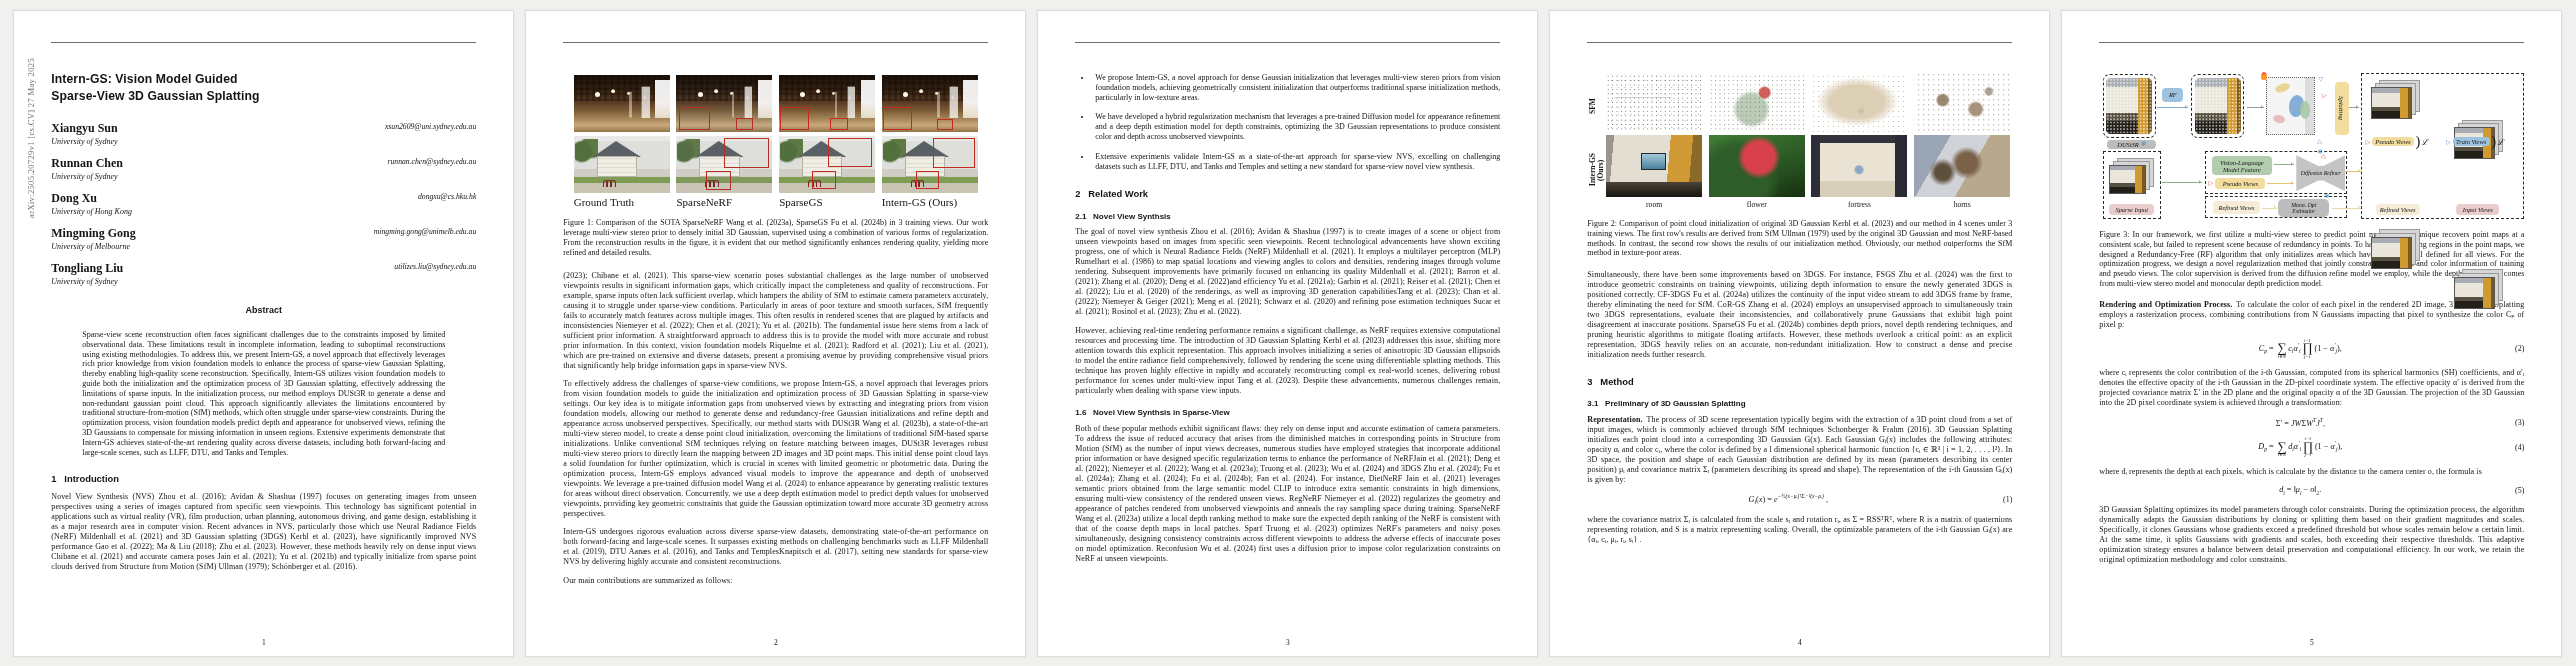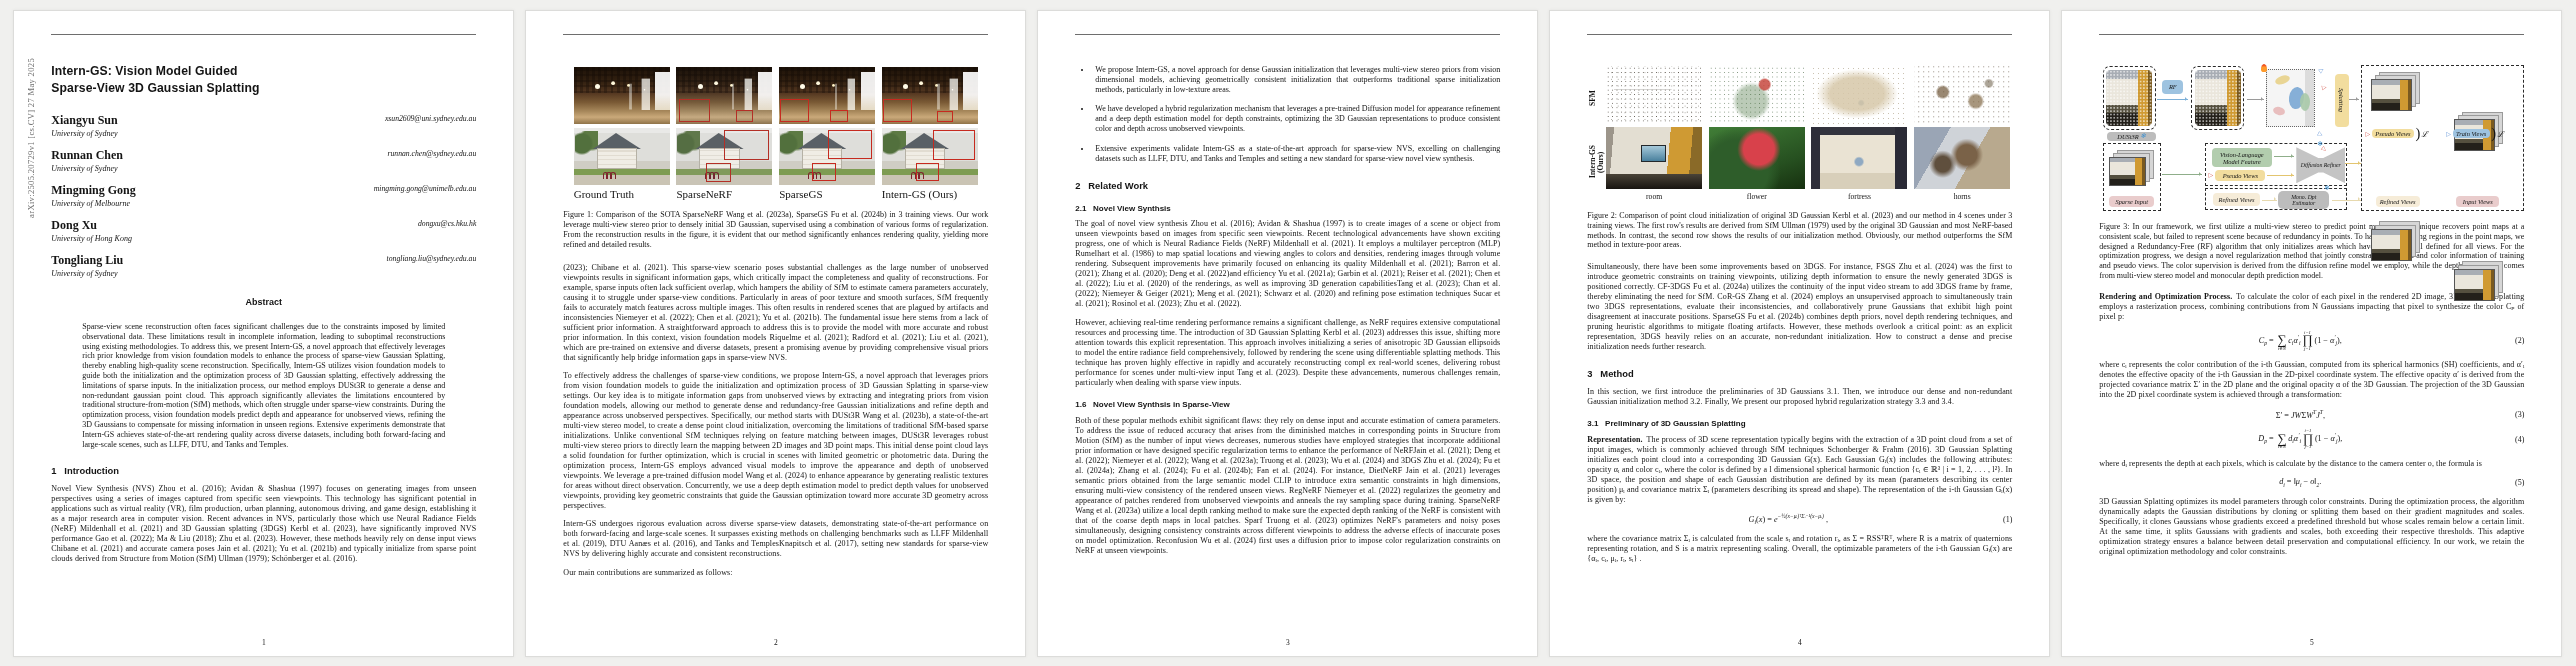--- a/index.html
+++ b/index.html
@@ -1,21 +1,21 @@
 <!DOCTYPE html>
 <html style="font-size:9px"><head>
 <meta charset="utf-8">
 <style>
   *{box-sizing:border-box;margin:0;padding:0}
   html,body{width:2576px;height:667px;overflow:hidden;background:#f0f0ee;}
   .canvas{width:2576px;height:667px;display:flex;gap:11px;padding:10px 13.3px;}
   .page{position:relative;width:501px;height:647px;background:#fff;border:0.6px solid #dcdcda;
         box-shadow:0 0 3.3px rgba(0,0,0,.06);overflow:hidden;flex:0 0 auto;
         font-family:"Liberation Serif","DejaVu Serif","DejaVu Sans",serif;color:#141414;}
-  .inner{padding:14px 37px 0;height:100%;}
+  .inner{padding:22px 37px 0;height:100%;}
   .toprule{border:none;border-top:0.9px solid #6e6e6e;margin-top:9px;}
   .title{font-family:"Liberation Sans","DejaVu Sans",sans-serif;font-weight:bold;font-size:12.2px;
          line-height:17px;margin-top:28px;white-space:pre-line;letter-spacing:0.1px;}
   .authors{margin-top:15.6px;}
   .au-row{display:flex;justify-content:space-between;margin-bottom:10px;}
   .au-name{font-weight:bold;font-size:12px;}
   .au-affil{font-style:italic;font-size:8px;margin-top:1.1px;}
   .au-email{font-style:italic;font-size:7.7px;padding-top:1.1px;}
   .abs-head{font-family:"Liberation Sans","DejaVu Sans",sans-serif;font-weight:bold;font-size:9px;
             text-align:center;margin:19px 0 9px;}
@@ -182,38 +182,38 @@
         </div>
         <div class="au-row">
           <div>
               <div class="au-name">Runnan Chen</div>
                <div class="au-affil">University of Sydney</div>
             </div>
           <div class="au-email">runnan.chen@sydney.edu.au</div>
         </div>
         <div class="au-row">
           <div>
+              <div class="au-name">Dong Xu</div>
+               <div class="au-affil">University of Hong Kong</div>
+            </div>
+          <div class="au-email">dongxu@cs.hku.hk</div>
+        </div>
+        <div class="au-row">
+          <div>
               <div class="au-name">Mingming Gong</div>
                <div class="au-affil">University of Melbourne</div>
             </div>
           <div class="au-email">mingming.gong@unimelb.edu.au</div>
-        </div>
-        <div class="au-row">
-          <div>
-              <div class="au-name">Dong Xu</div>
-               <div class="au-affil">University of Hong Kong</div>
-            </div>
-          <div class="au-email">dongxu@cs.hku.hk</div>
         </div>
         <div class="au-row">
           <div>
               <div class="au-name">Tongliang Liu</div>
                <div class="au-affil">University of Sydney</div>
             </div>
-          <div class="au-email">tongliang.liu@sydney.edu.au</div>
+          <div class="au-email">utilizes.liu@sydney.edu.au</div>
         </div>
       </div>
       <div class="abs-head">Abstract</div>
       <p class="abstract">Sparse-view scene reconstruction often faces significant challenges due to the constraints imposed by limited observational data. These limitations result in incomplete information, leading to suboptimal reconstructions using existing methodologies. To address this, we present Intern-GS, a novel approach that effectively leverages rich prior knowledge from vision foundation models to enhance the process of sparse-view Gaussian Splatting, thereby enabling high-quality scene reconstruction. Specifically, Intern-GS utilizes vision foundation models to guide both the initialization and the optimization process of 3D Gaussian splatting, effectively addressing the limitations of sparse inputs. In the initialization process, our method employs DUSt3R to generate a dense and non-redundant gaussian point cloud. This approach significantly alleviates the limitations encountered by traditional structure-from-motion (SfM) methods, which often struggle under sparse-view constraints. During the optimization process, vision foundation models predict depth and appearance for unobserved views, refining the 3D Gaussians to compensate for missing information in unseen regions. Extensive experiments demonstrate that Intern-GS achieves state-of-the-art rendering quality across diverse datasets, including both forward-facing and large-scale scenes, such as LLFF, DTU, and Tanks and Temples.</p>
       <h2 class="h1sec">1   Introduction</h2>
       <p class="body">Novel View Synthesis (NVS) Zhou et al. (2016); Avidan &amp; Shashua (1997) focuses on generating images from unseen perspectives using a series of images captured from specific seen viewpoints. This technology has significant potential in applications such as virtual reality (VR), film production, urban planning, autonomous driving, and game design, establishing it as a major research area in computer vision. Recent advances in NVS, particularly those which use Neural Radiance Fields (NeRF) Mildenhall et al. (2021) and 3D Gaussian splatting (3DGS) Kerbl et al. (2023), have significantly improved NVS performance Gao et al. (2022); Ma &amp; Liu (2018); Zhu et al. (2023). However, these methods heavily rely on dense input views Chibane et al. (2021) and accurate camera poses Jain et al. (2021); Yu et al. (2021b) and typically initialize from sparse point clouds derived from Structure from Motion (SfM) Ullman (1979); Schönberger et al. (2016).</p>
     </div>
     <div class="pageno">1</div>
   </section>
 
@@ -308,21 +308,21 @@
       <p class="body">Intern-GS undergoes rigorous evaluation across diverse sparse-view datasets, demonstrating state-of-the-art performance on both forward-facing and large-scale scenes. It surpasses existing methods on challenging benchmarks such as LLFF Mildenhall et al. (2019), DTU Aanæs et al. (2016), and Tanks and TemplesKnapitsch et al. (2017), setting new standards for sparse-view NVS by delivering highly accurate and consistent reconstructions.</p>
       <p class="body">Our main contributions are summarized as follows:</p>
     </div>
     <div class="pageno">2</div>
   </section>
 
   <section class="page">
     <div class="inner">
       <hr class="toprule">
       <ul class="contrib">
-        <li>We propose Intern-GS, a novel approach for dense Gaussian initialization that leverages multi-view stereo priors from vision dimensional models, achieving geometrically consistent initialization that outperforms traditional sparse initialization methods, particularly in low-texture areas.</li>
+        <li>We propose Intern-GS, a novel approach for dense Gaussian initialization that leverages multi-view stereo priors from vision foundation models, achieving geometrically consistent initialization that outperforms traditional sparse initialization methods, particularly in low-texture areas.</li>
         <li>We have developed a hybrid regularization mechanism that leverages a pre-trained Diffusion model for appearance refinement and a deep depth estimation model for depth constraints, optimizing the 3D Gaussian representations to produce consistent color and depth across unobserved viewpoints.</li>
         <li>Extensive experiments validate Intern-GS as a state-of-the-art approach for sparse-view NVS, excelling on challenging datasets such as LLFF, DTU, and Tanks and Temples and setting a new standard for sparse-view novel view synthesis.</li>
       </ul>
       <h2 class="h1sec" style="margin-top:16.7px">2   Related Work</h2>
       <h3 class="h2sec">2.1   Novel View Synthsis</h3>
       <p class="body">The goal of novel view synthesis Zhou et al. (2016); Avidan &amp; Shashua (1997) is to create images of a scene or object from unseen viewpoints based on images from specific seen viewpoints. Recent technological advancements have shown exciting progress, one of which is Neural Radiance Fields (NeRF) Mildenhall et al. (2021). It employs a multilayer perceptron (MLP) Rumelhart et al. (1986) to map spatial locations and viewing angles to colors and densities, rendering images through volume rendering. Subsequent improvements have primarily focused on enhancing its quality Mildenhall et al. (2021); Barron et al. (2021); Zhang et al. (2020); Deng et al. (2022)and efficiency Yu et al. (2021a); Garbin et al. (2021); Reiser et al. (2021); Chen et al. (2022); Liu et al. (2020) of the renderings, as well as improving 3D generation capabilitiesTang et al. (2023); Chan et al. (2022); Niemeyer &amp; Geiger (2021); Meng et al. (2021); Schwarz et al. (2020) and refining pose estimation techniques Sucar et al. (2021); Rosinol et al. (2023); Zhu et al. (2022).</p>
       <p class="body">However, achieving real-time rendering performance remains a significant challenge, as NeRF requires extensive computational resources and processing time. The introduction of 3D Gaussian Splatting Kerbl et al. (2023) addresses this issue, shifting more attention towards this explicit representation. This approach involves initializing a series of anisotropic 3D Gaussian ellipsoids to model the entire radiance field comprehensively, followed by rendering the scene using differentiable splatting methods. This technique has proven highly effective in rapidly and accurately reconstructing compl ex real-world scenes, delivering robust performance for scenes under multi-view input Tang et al. (2023). Despite these advancements, numerous challenges remain, particularly when dealing with sparse view inputs.</p>
       <h3 class="h2sec">1.6   Novel View Synthsis in Sparse-View</h3>
       <p class="body">Both of these popular methods exhibit significant flaws: they rely on dense input and accurate estimation of camera parameters. To address the issue of reduced accuracy that arises from the diminished matches in corresponding points in Structure from Motion (SfM) as the number of input views decreases, numerous studies have employed strategies that incorporate additional prior information or have designed specific regularization terms to enhance the performance of NeRFJain et al. (2021); Deng et al. (2022); Niemeyer et al. (2022); Wang et al. (2023a); Truong et al. (2023); Wu et al. (2024) and 3DGS Zhu et al. (2024); Fu et al. (2024a); Zhang et al. (2024); Fu et al. (2024b); Fan et al. (2024). For instance, DietNeRF Jain et al. (2021) leverages semantic priors obtained from the large semantic model CLIP to introduce extra semantic constraints in high dimensions, ensuring multi-view consistency of the rendered unseen views. RegNeRF Niemeyer et al. (2022) regularizes the geometry and appearance of patches rendered from unobserved viewpoints and anneals the ray sampling space during training. SparseNeRF Wang et al. (2023a) utilize a local depth ranking method to make sure the expected depth ranking of the NeRF is consistent with that of the coarse depth maps in local patches. Sparf Truong et al. (2023) optimizes NeRF's parameters and noisy poses simultaneously, designing consistency constraints across different viewpoints to address the adverse effects of inaccurate poses on model optimization. Reconfusion Wu et al. (2024) first uses a diffusion prior to impose color regularization constraints on NeRF at unseen viewpoints.</p>
     </div>
@@ -356,21 +356,20 @@
             <span>room</span>
             <span>flower</span>
             <span>fortress</span>
             <span>horns</span>
           </div>
         </div>
       </figure>
       <p class="caption">Figure 2: Comparison of point cloud initialization of original 3D Gaussian Kerbl et al. (2023) and our method in 4 scenes under 3 training views. The first row's results are derived from SfM Ullman (1979) used by the original 3D Gaussian and most NeRF-based methods. In contrast, the second row shows the results of our initialization method. Obviously, our method outperforms the SfM method in texture-poor areas.</p>
       <p class="body" style="margin-top:12.2px">Simultaneously, there have been some improvements based on 3DGS. For instance, FSGS Zhu et al. (2024) was the first to introduce geometric constraints on training viewpoints, utilizing depth information to ensure the newly generated 3DGS is positioned correctly. CF-3DGS Fu et al. (2024a) utilizes the continuity of the input video stream to add 3DGS frame by frame, thereby eliminating the need for SfM. CoR-GS Zhang et al. (2024) employs an unsupervised approach to simultaneously train two 3DGS representations, evaluate their inconsistencies, and collaboratively prune Gaussians that exhibit high point disagreement at inaccurate positions. SparseGS Fu et al. (2024b) combines depth priors, novel depth rendering techniques, and pruning heuristic algorithms to mitigate floating artifacts. However, these methods overlook a critical point: as an explicit representation, 3DGS heavily relies on an accurate, non-redundant initialization. How to construct a dense and precise initialization needs further research.</p>
       <h2 class="h1sec">3   Method</h2>
-      <p class="body">In this section, we first introduce the preliminaries of 3D Gaussians 3.1. Then, we introduce our dense and non-redundant Gaussian initialization method 3.2. Finally, We present our proposed hybrid regularization strategy 3.3 and 3.4.</p>
       <h3 class="h2sec">3.1   Preliminary of 3D Gaussian Splatting</h3>
       <p class="body"><b class="lead">Representation.</b><span>The process of 3D scene representation typically begins with the extraction of a 3D point cloud from a set of input images, which is commonly achieved through SfM techniques Schonberger &amp; Frahm (2016). 3D Gaussian Splatting initializes each point cloud into a corresponding 3D Gaussian G(x). Each Gaussian Gᵢ(x) includes the following attributes: opacity αᵢ and color cᵢ, where the color is defined by a l dimensional spherical harmonic function {cᵢ ∈ ℝ³ | i = 1, 2, . . . , l²}. In 3D space, the position and shape of each Gaussian distribution are defined by its mean (parameters describing its center position) μᵢ and covariance matrix Σᵢ (parameters describing its spread and shape). The representation of the i-th Gaussian Gᵢ(x) is given by:</span></p>
       <div class="eq-row">
         <div class="eq-body"><span class="eq-i">G</span><sub>i</sub><span class="eq-r">(</span><span class="eq-i">x</span><span class="eq-r">) = </span><span class="eq-i">e</span><sup>−½(x−μᵢ)ᵀΣᵢ⁻¹(x−μᵢ)</sup><span class="eq-r"> ,</span></div>
         <div class="eq-num">(1)</div>
       </div>
       <p class="body">where the covariance matrix Σᵢ is calculated from the scale sᵢ and rotation rᵢ, as Σ = RSSᵀRᵀ, where R is a matrix of quaternions representing rotation, and S is a matrix representing scaling. Overall, the optimizable parameters of the i-th Gaussian Gᵢ(x) are {αᵢ, cᵢ, μᵢ, rᵢ, sᵢ} .</p>
     </div>
     <div class="pageno">4</div>
   </section>

